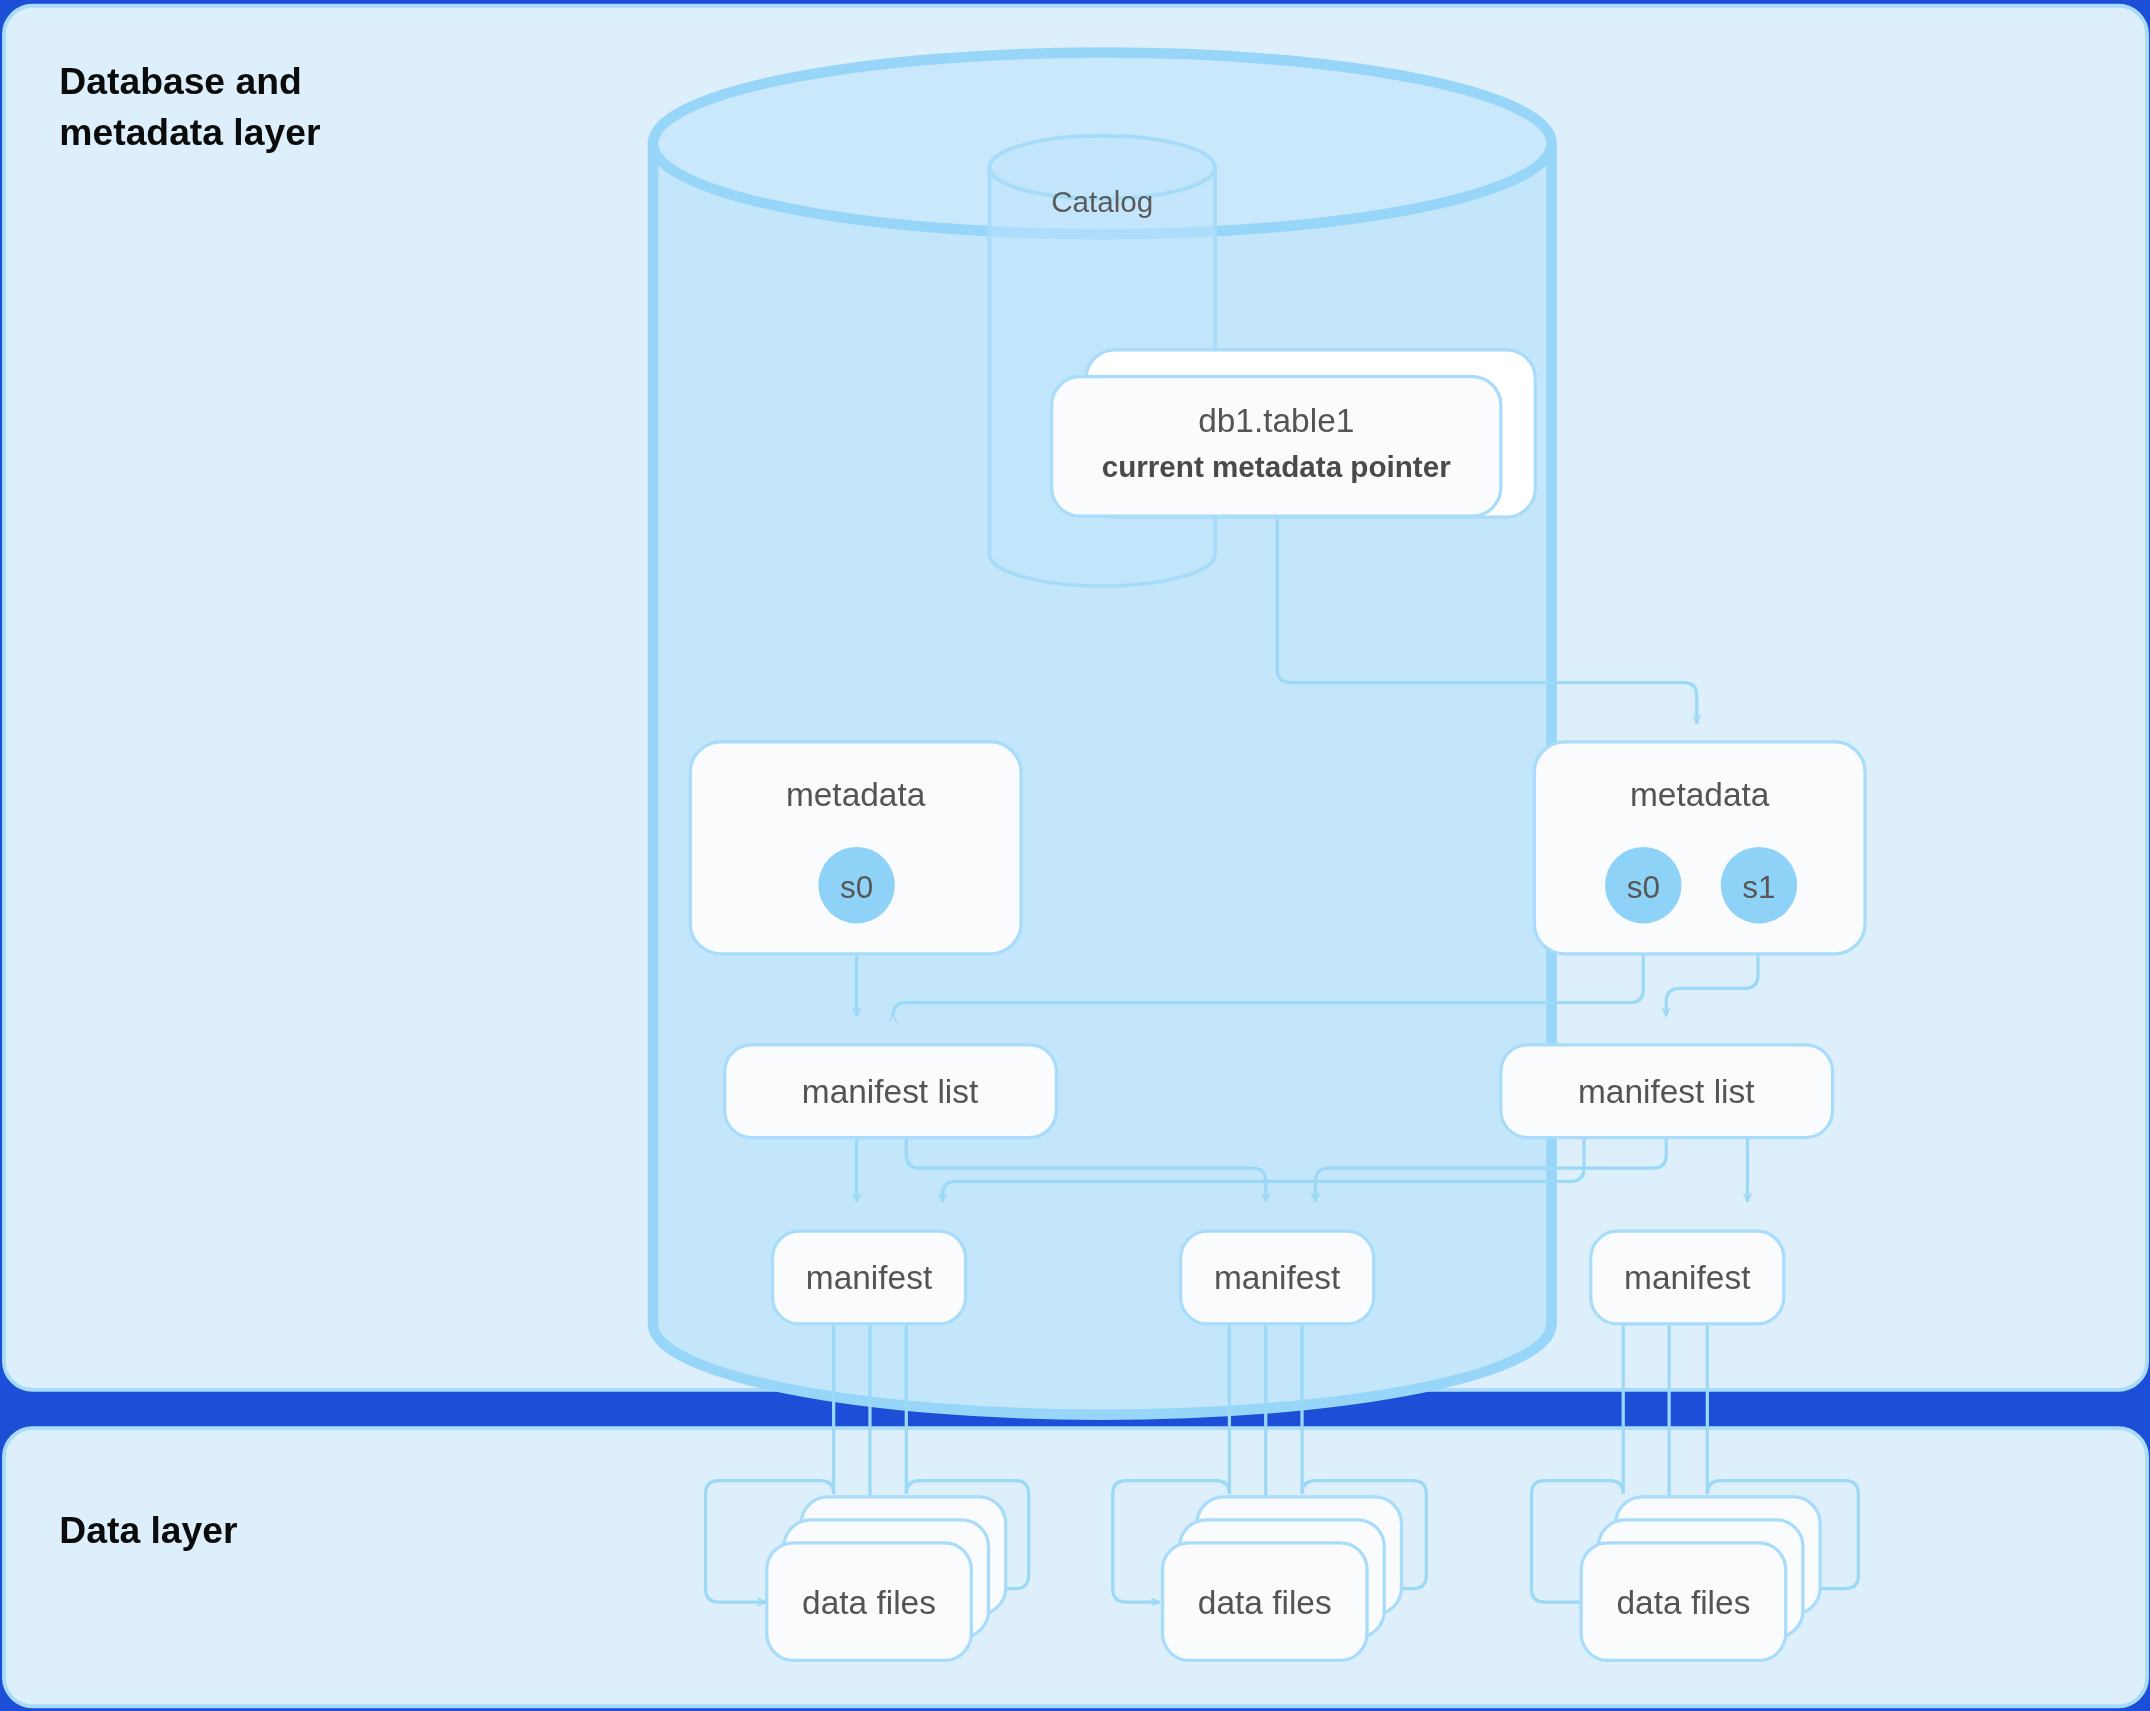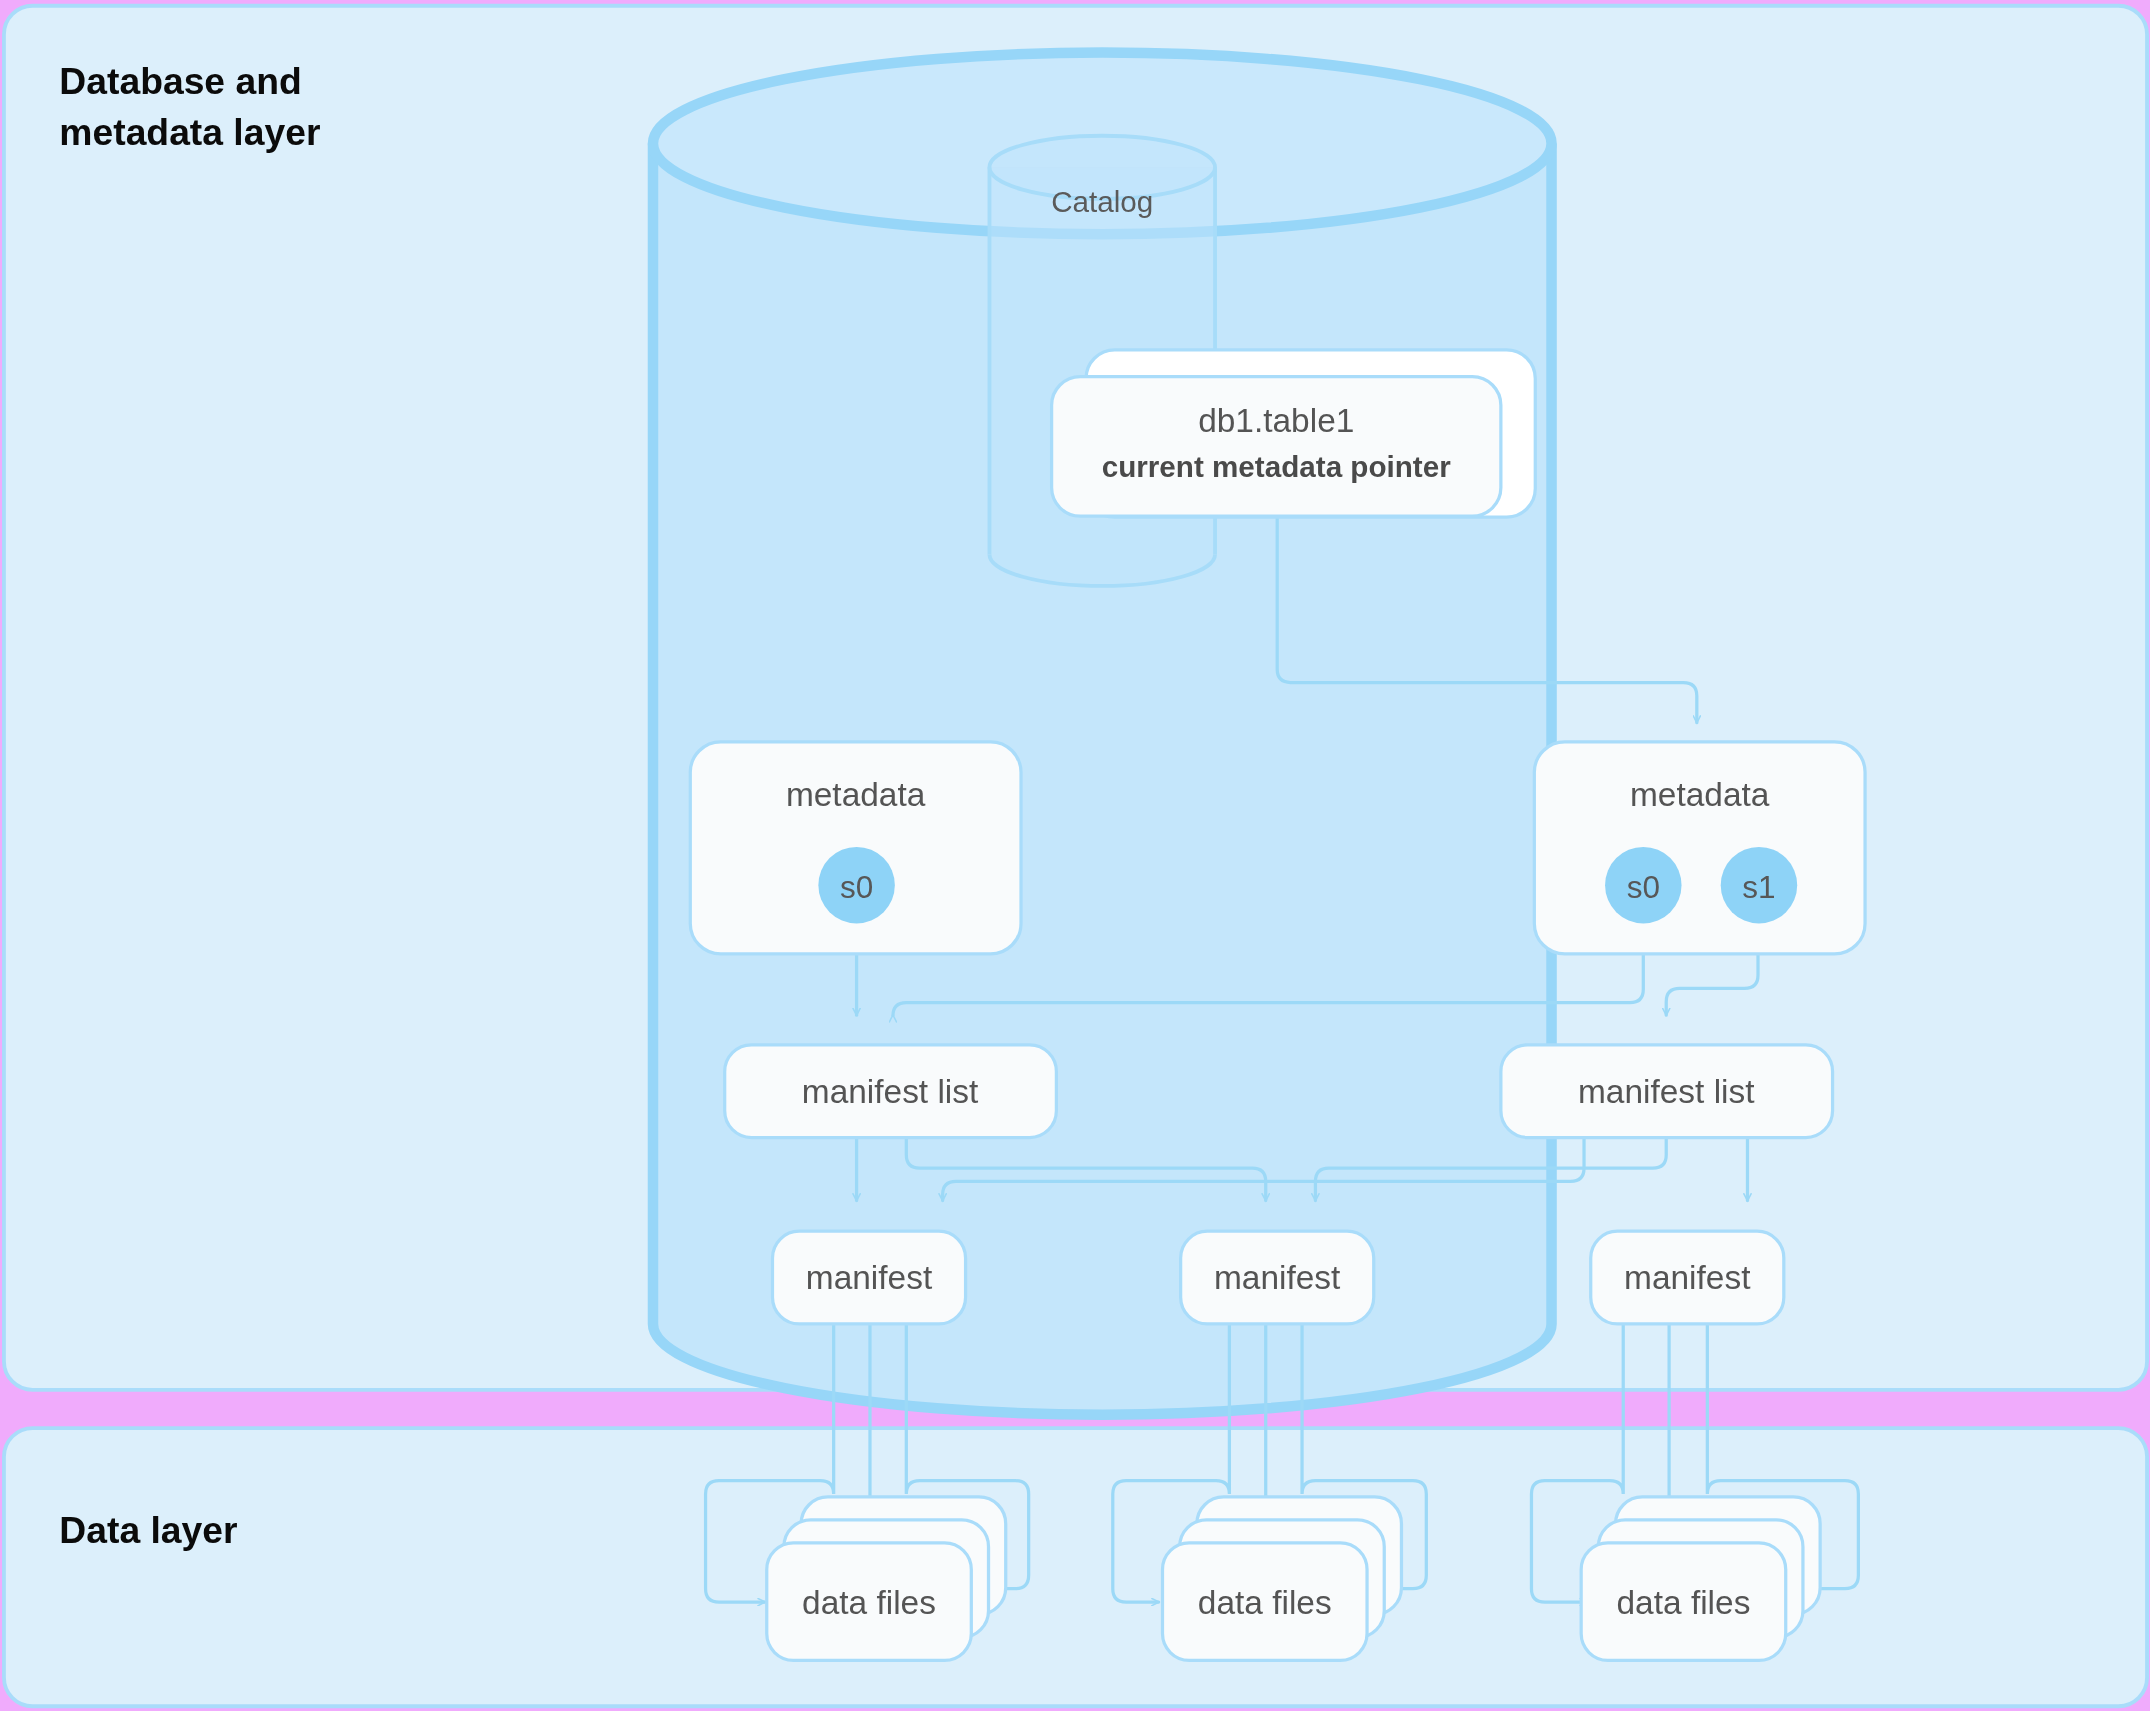--- a/index.html
+++ b/index.html
@@ -1,17 +1,17 @@
 <!DOCTYPE html>
 <html><head>
 <meta charset="utf-8">
 <style>
   html,body{margin:0;padding:0;background:#ffffff;}
   body{font-family:"Liberation Sans","DejaVu Sans",sans-serif;}
-  #stage{position:relative;width:2151px;height:1712px;background:#f0abfc;overflow:hidden;}
+  #stage{position:relative;width:2151px;height:1712px;background:#1d4ed8;overflow:hidden;}
   svg#diagram{position:absolute;left:0;top:0;width:2151px;height:1712px;display:block;}
   .layer-title{font-weight:bold;fill:#0b0b0b;font-family:"Liberation Sans","DejaVu Sans",sans-serif;}
   .node-label{fill:#545454;font-family:"Liberation Sans","DejaVu Sans",sans-serif;}
   .node-label-bold{fill:#4a4a4a;font-weight:bold;font-family:"Liberation Sans","DejaVu Sans",sans-serif;}
   .snap-label{fill:#575757;font-family:"Liberation Sans","DejaVu Sans",sans-serif;}
   .cat-label{fill:#5a5a5a;font-family:"Liberation Sans","DejaVu Sans",sans-serif;}
 </style>
 </head>
 <body>
 

